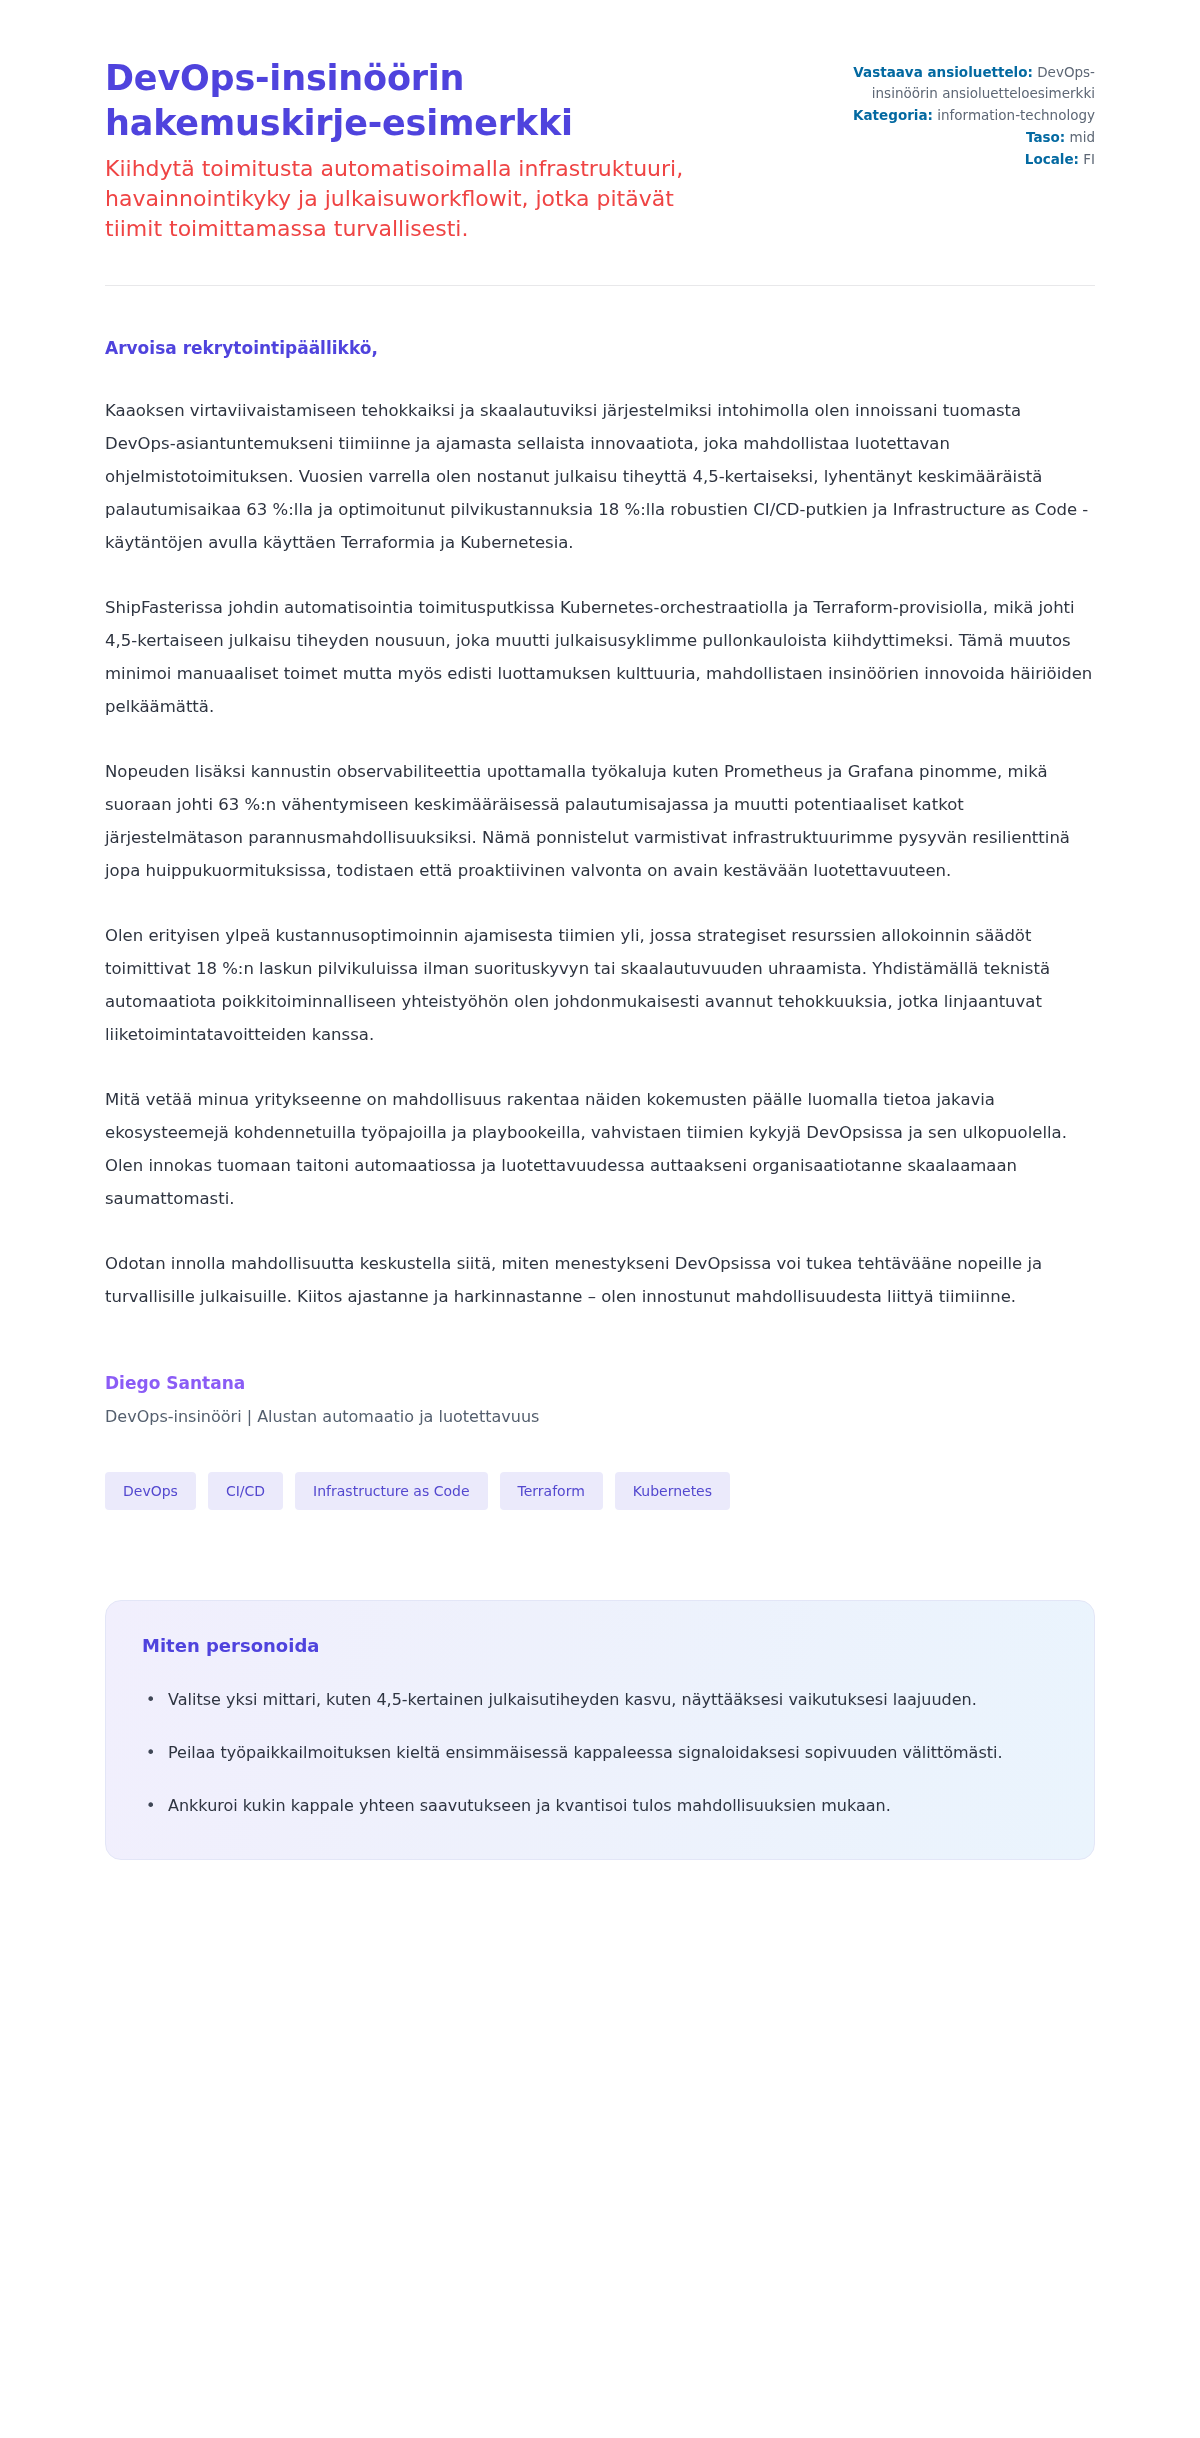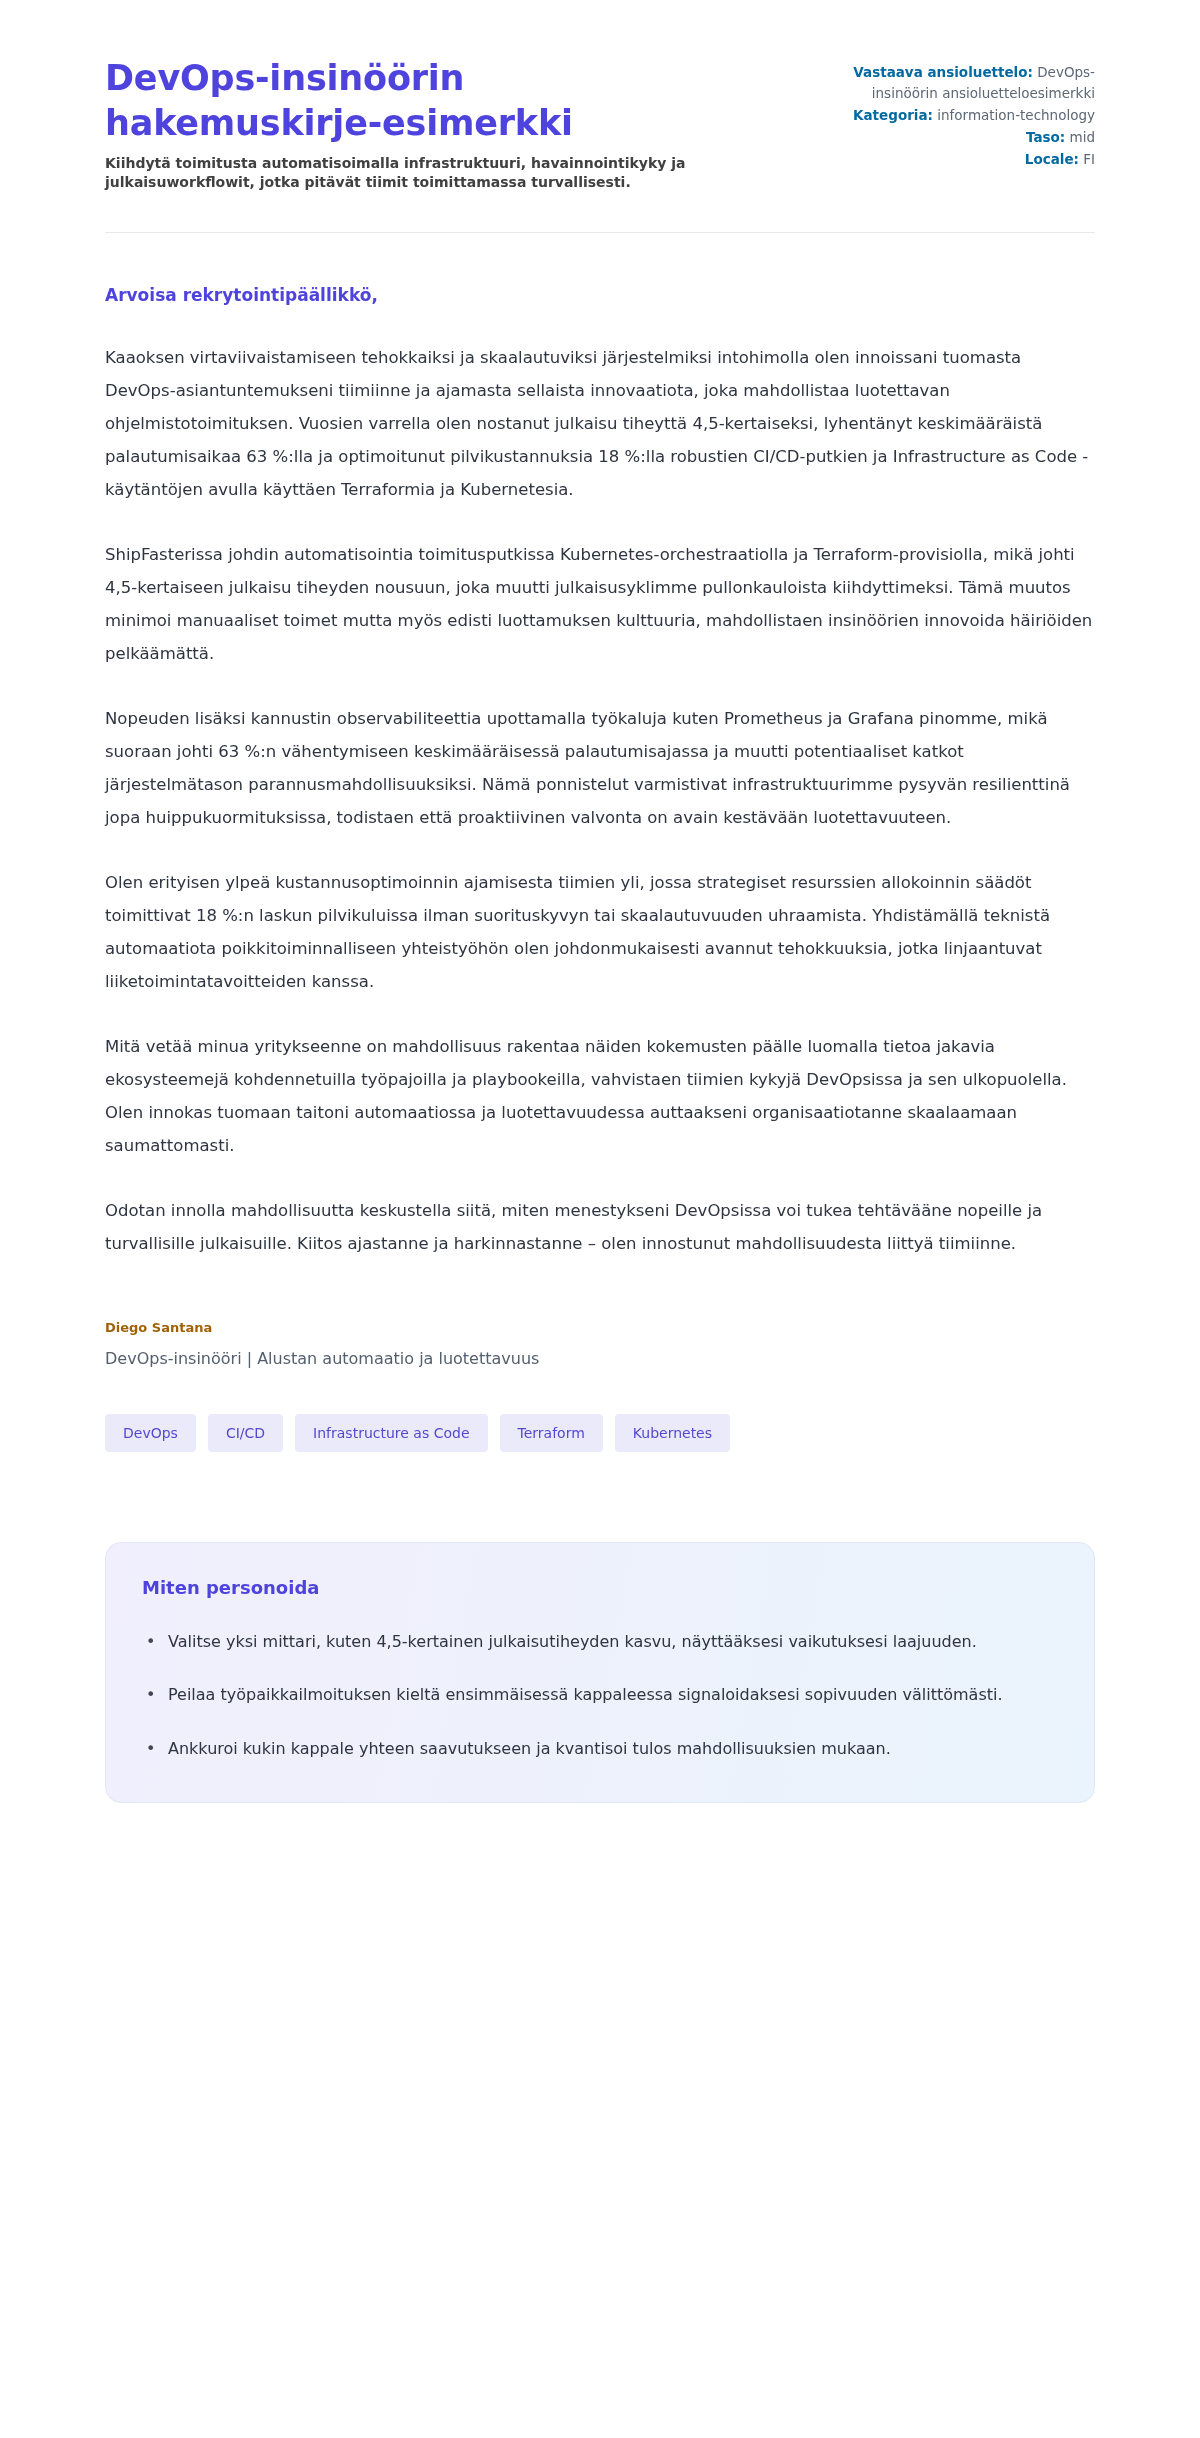--- a/index.html
+++ b/index.html
@@ -46,24 +46,24 @@
   .doc-title {
     font-size: 35px;
     line-height: 1.28;
     font-weight: bold;
     color: #4f43dd;
     letter-spacing: -0.2px;
     margin-bottom: 8px;
   }
 
   .doc-subtitle {
-    font-size: 14px;
+    font-size: 22px;
     line-height: 1.38;
-    font-weight: bold;
-    color: #404040;
+    font-weight: normal;
+    color: #ef4444;
   }
 
   .header-meta {
     flex: 0 0 250px;
     text-align: right;
     font-size: 13.5px;
     line-height: 1.55;
     color: #55606f;
     padding-top: 6px;
   }
@@ -95,23 +95,23 @@
     text-align: left;
   }
 
   
   .signature {
     margin-top: 60px;
     margin-bottom: 46px;
   }
 
   .sig-name {
-    font-size: 13px;
-    font-weight: bold;
-    color: #a16207;
+    font-size: 17px;
+    font-weight: bold;
+    color: #8b5cf6;
     margin-bottom: 14px;
   }
 
   .sig-role {
     font-size: 16px;
     color: #545f6e;
   }
 
   
   .tag-list {

